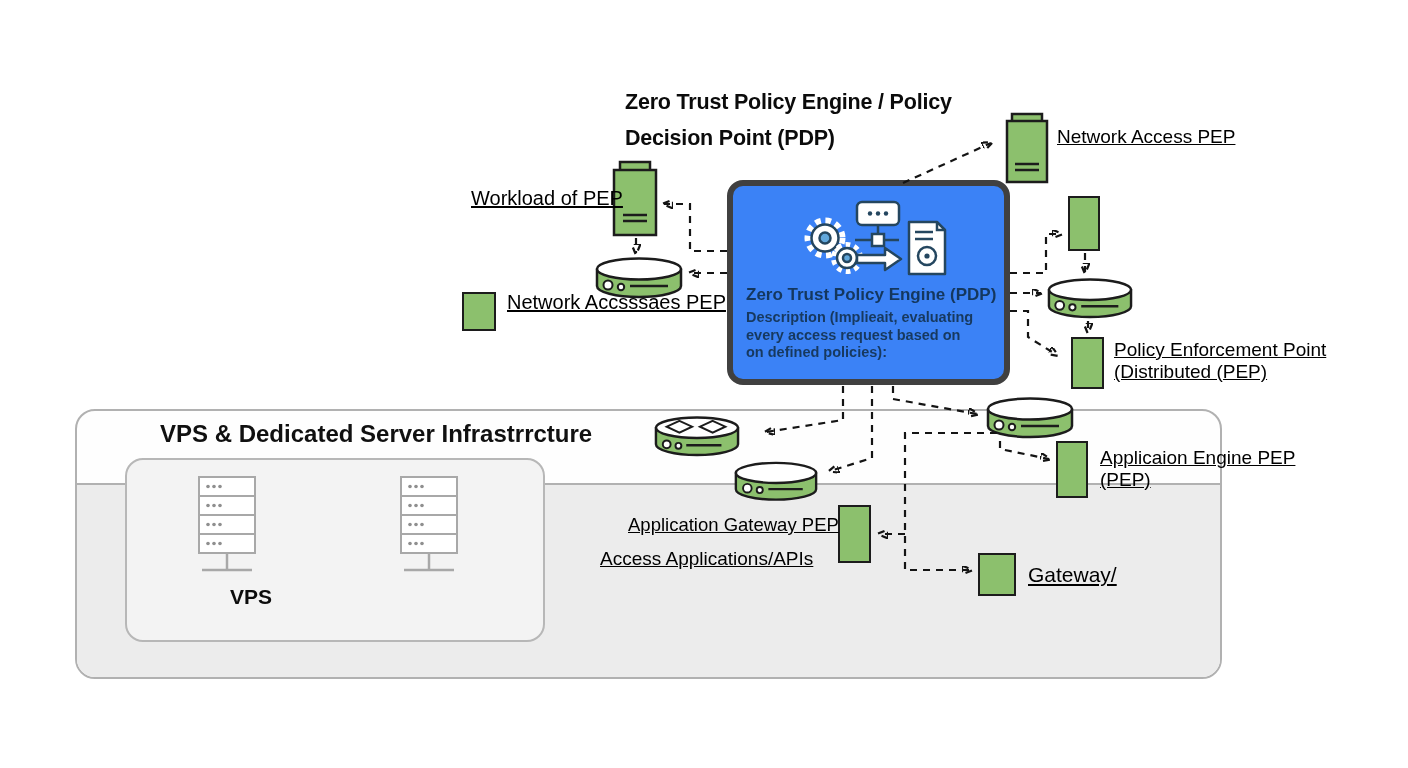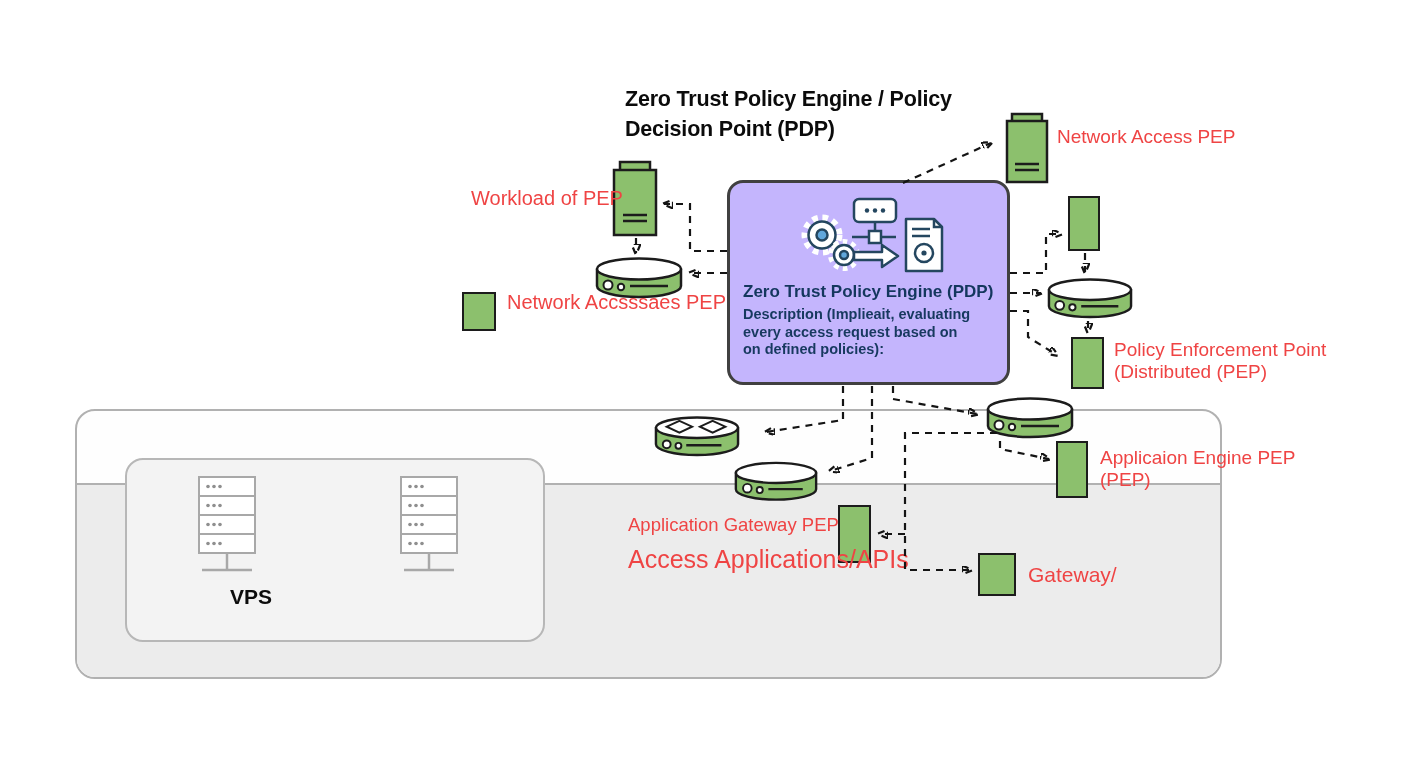--- a/index.html
+++ b/index.html
@@ -1,40 +1,40 @@
 <!DOCTYPE html>
 <html><head>
 <meta charset="utf-8">
 <style>
   html,body{margin:0;padding:0;background:#fff;}
   .canvas{position:relative;width:1408px;height:768px;background:#fff;overflow:hidden;
           font-family:"Liberation Sans", sans-serif;color:#0e0e0e;}
   .abs{position:absolute;}
   .ml{white-space:pre-line;}
   
-  .diagram-title{left:625px;top:84px;font-size:21.5px;font-weight:700;line-height:30px;
+  .diagram-title{left:625px;top:84px;font-size:21.5px;font-weight:700;line-height:36px;
                  letter-spacing:-0.2px;color:#0b0b0b;}
   
-  .pdp-box{left:727px;top:180px;width:283px;height:205px;background:#c4b5fd;
-           border:3px solid #404040;border-radius:16px;box-sizing:border-box;z-index:3;}
+  .pdp-box{left:727px;top:180px;width:283px;height:205px;background:#3b82f6;
+           border:6px solid #404040;border-radius:16px;box-sizing:border-box;z-index:3;}
   .pdp-icons{position:absolute;left:62px;top:12px;}
   .pdp-title{position:absolute;left:13px;top:99px;font-size:17px;font-weight:700;color:#14375e;}
   .pdp-desc{position:absolute;left:13px;top:123px;font-size:14.5px;font-weight:700;
             line-height:17.5px;color:#17395f;}
   
-  .lbl{font-size:19px;line-height:22px;font-weight:500;color:#ef4444;z-index:4;}
+  .lbl{font-size:19px;line-height:22px;font-weight:500;color:#000000;z-index:4;text-decoration:underline;}
   .lbl-workload-of-pep{left:458px;top:187px;font-size:20px;margin-left:13px;}
   .lbl-network-accesses{left:507px;top:291px;font-size:20px;}
   .lbl-network-access{left:1057px;top:126px;}
   .lbl-points{left:1112px;top:198px;}
   .lbl-distributed{left:1114px;top:339px;}
   .lbl-agent{left:1100px;top:447px;}
   .lbl-workload{left:1028px;top:564px;font-size:21px;}
   .lbl-app-gateway{left:628px;top:514px;font-size:18.5px;}
-  .lbl-access-apps{left:628px;top:548px;font-size:25px;}
+  .lbl-access-apps{left:600px;top:548px;font-size:19px;}
   
   .grect{background:#8cc06d;border:2.5px solid #1c1c1c;box-sizing:border-box;z-index:3;}
   .legend-square{left:462px;top:292px;width:34px;height:39px;}
   .rect-points{left:1068px;top:196px;width:32px;height:55px;}
   .rect-distributed{left:1071px;top:337px;width:33px;height:52px;}
   .rect-agent{left:1056px;top:441px;width:32px;height:57px;}
   .rect-gateway{left:838px;top:505px;width:33px;height:58px;}
   .rect-workload{left:978px;top:553px;width:38px;height:43px;}
   
   .svgnode{z-index:3;}
@@ -151,20 +151,21 @@
     <line x1="36" y1="30" x2="74" y2="30" stroke="#1c1c1c" stroke-width="2.5"></line>
   </svg>
 
   <div class="abs grect rect-distributed"></div>
   <div class="abs lbl ml lbl-distributed">Policy Enforcement Point
 (Distributed (PEP)</div>
 
   <div class="abs infra-box">
     <div class="infra-lower"></div>
   </div>
+  <div class="abs infra-heading">VPS &amp; Dedicated Server Infrastrrcture</div>
 
   <div class="abs inner-box"></div>
 
   <svg class="abs rack-vps" width="64" height="104" viewBox="0 0 64 104">
     <g fill="#ffffff" stroke="#a8a8a8" stroke-width="2">
       <rect x="4" y="3" width="56" height="19"></rect>
       <rect x="4" y="22" width="56" height="19"></rect>
       <rect x="4" y="41" width="56" height="19"></rect>
       <rect x="4" y="60" width="56" height="19"></rect>
     </g>

